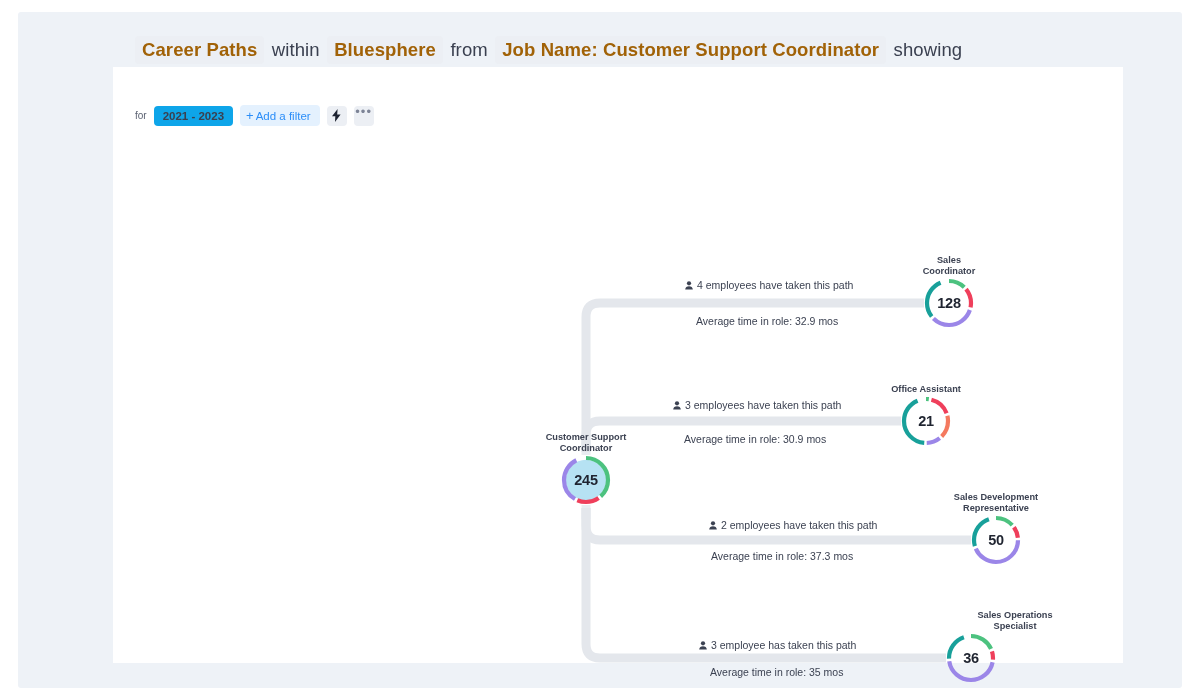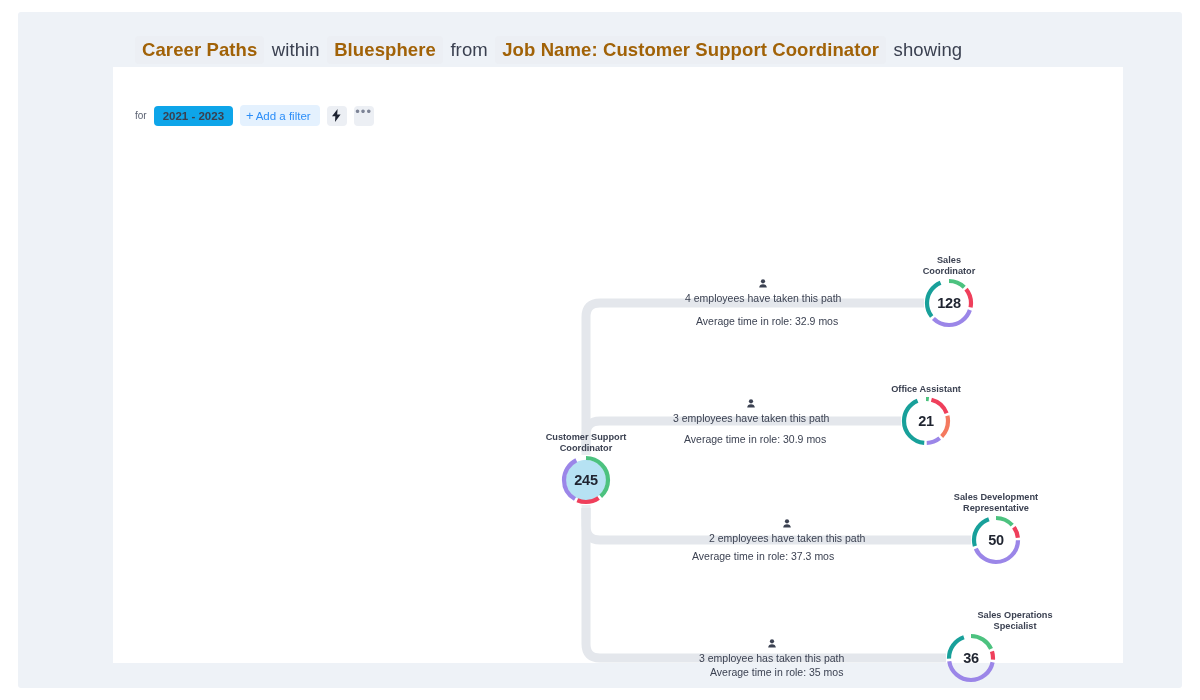--- a/index.html
+++ b/index.html
@@ -164,21 +164,20 @@
 
   
   .path-label {
     position: absolute;
     font-size: 10.5px;
     color: #3c4252;
     white-space: nowrap;
     display: flex;
     align-items: center;
     gap: 4px;
-    flex-direction: column;
   }
   .path-sub {
     position: absolute;
     font-size: 10.5px;
     color: #3c4252;
     white-space: nowrap;
   }
   .person-icon { display: block; }
 </style>
 </head>
@@ -293,21 +292,21 @@
             <span>3 employees have taken this path</span>
           </div>
           <div class="path-sub" style="left: 571px; top: 366px;">Average time in role: 30.9 mos</div>
           <div class="path-label" style="left: 596px; top: 452px;">
             <svg width="8" height="9" viewBox="0 0 8 9" class="person-icon">
               <circle cx="4" cy="2.3" r="2.1" fill="#3c4252"></circle>
               <path d="M0.2 8.6c0-2.1 1.7-3.3 3.8-3.3s3.8 1.2 3.8 3.3z" fill="#3c4252"></path>
             </svg>
             <span>2 employees have taken this path</span>
           </div>
-          <div class="path-sub" style="left: 579px; top: 483px;">Average time in role: 37.3 mos</div>
+          <div class="path-sub" style="left: 598px; top: 483px;">Average time in role: 37.3 mos</div>
           <div class="path-label" style="left: 586px; top: 572px;">
             <svg width="8" height="9" viewBox="0 0 8 9" class="person-icon">
               <circle cx="4" cy="2.3" r="2.1" fill="#3c4252"></circle>
               <path d="M0.2 8.6c0-2.1 1.7-3.3 3.8-3.3s3.8 1.2 3.8 3.3z" fill="#3c4252"></path>
             </svg>
             <span>3 employee has taken this path</span>
           </div>
           <div class="path-sub" style="left: 597px; top: 599px;">Average time in role: 35 mos</div>
         </div>
     </div>

